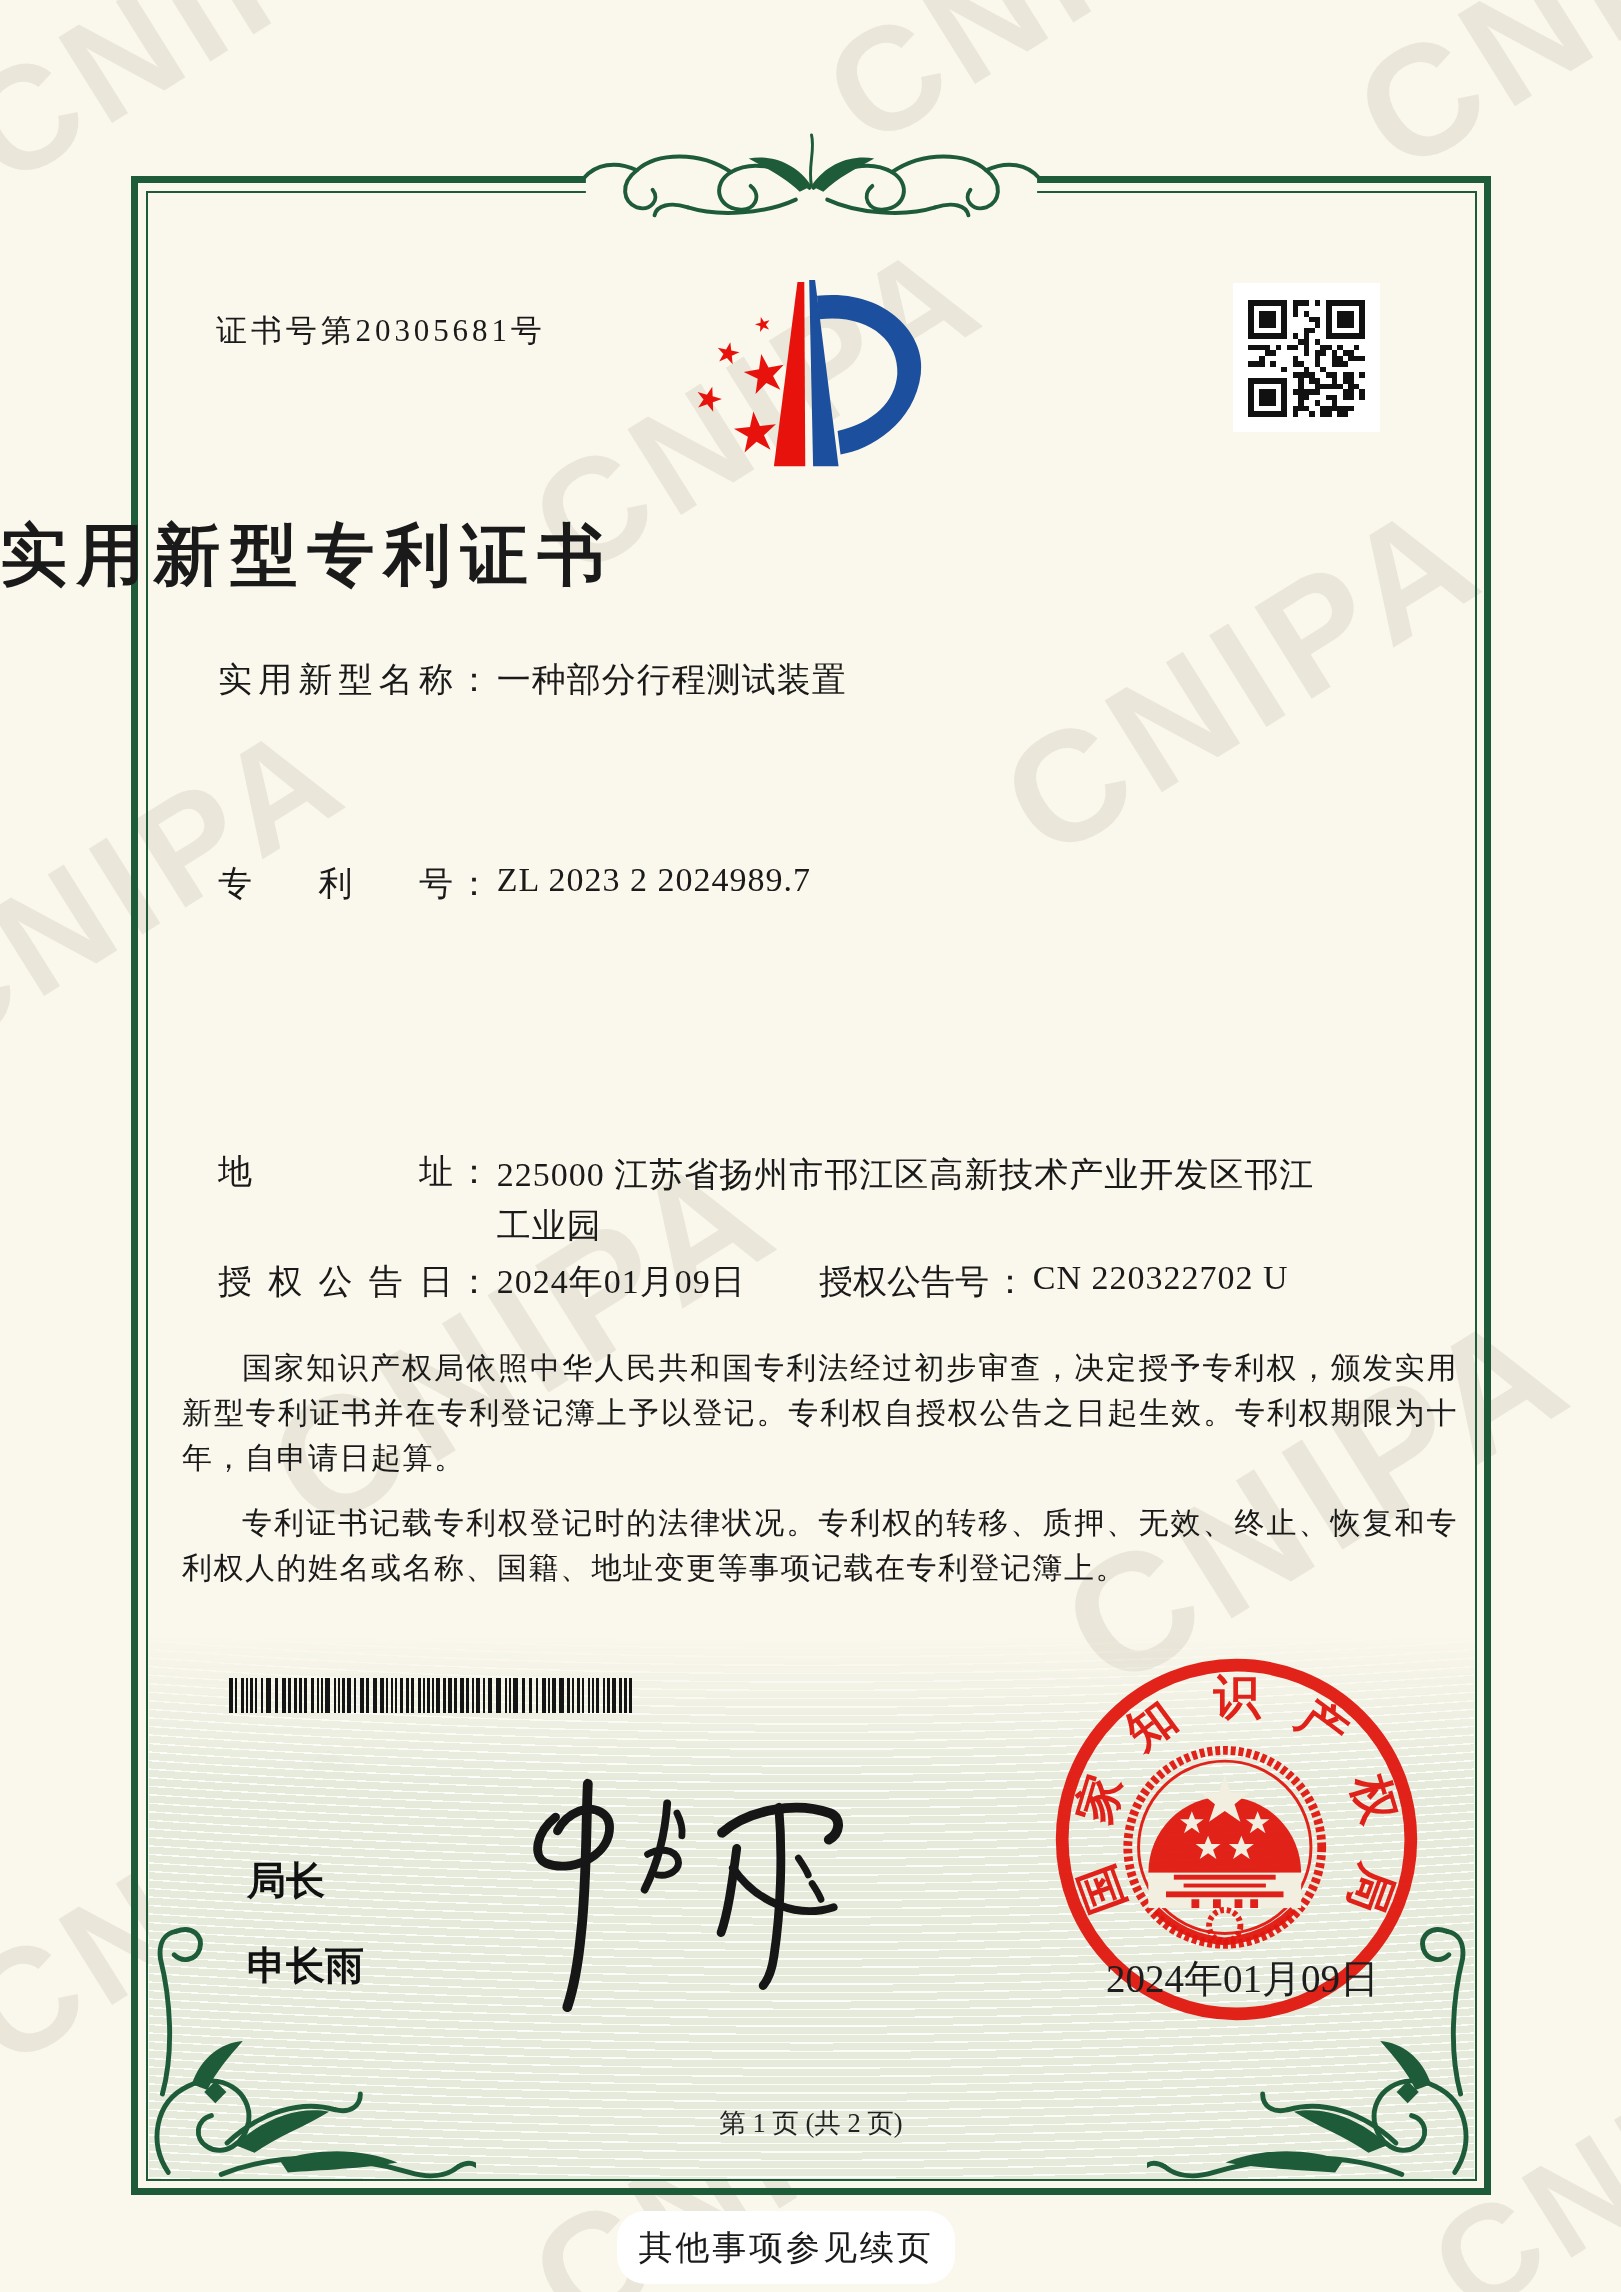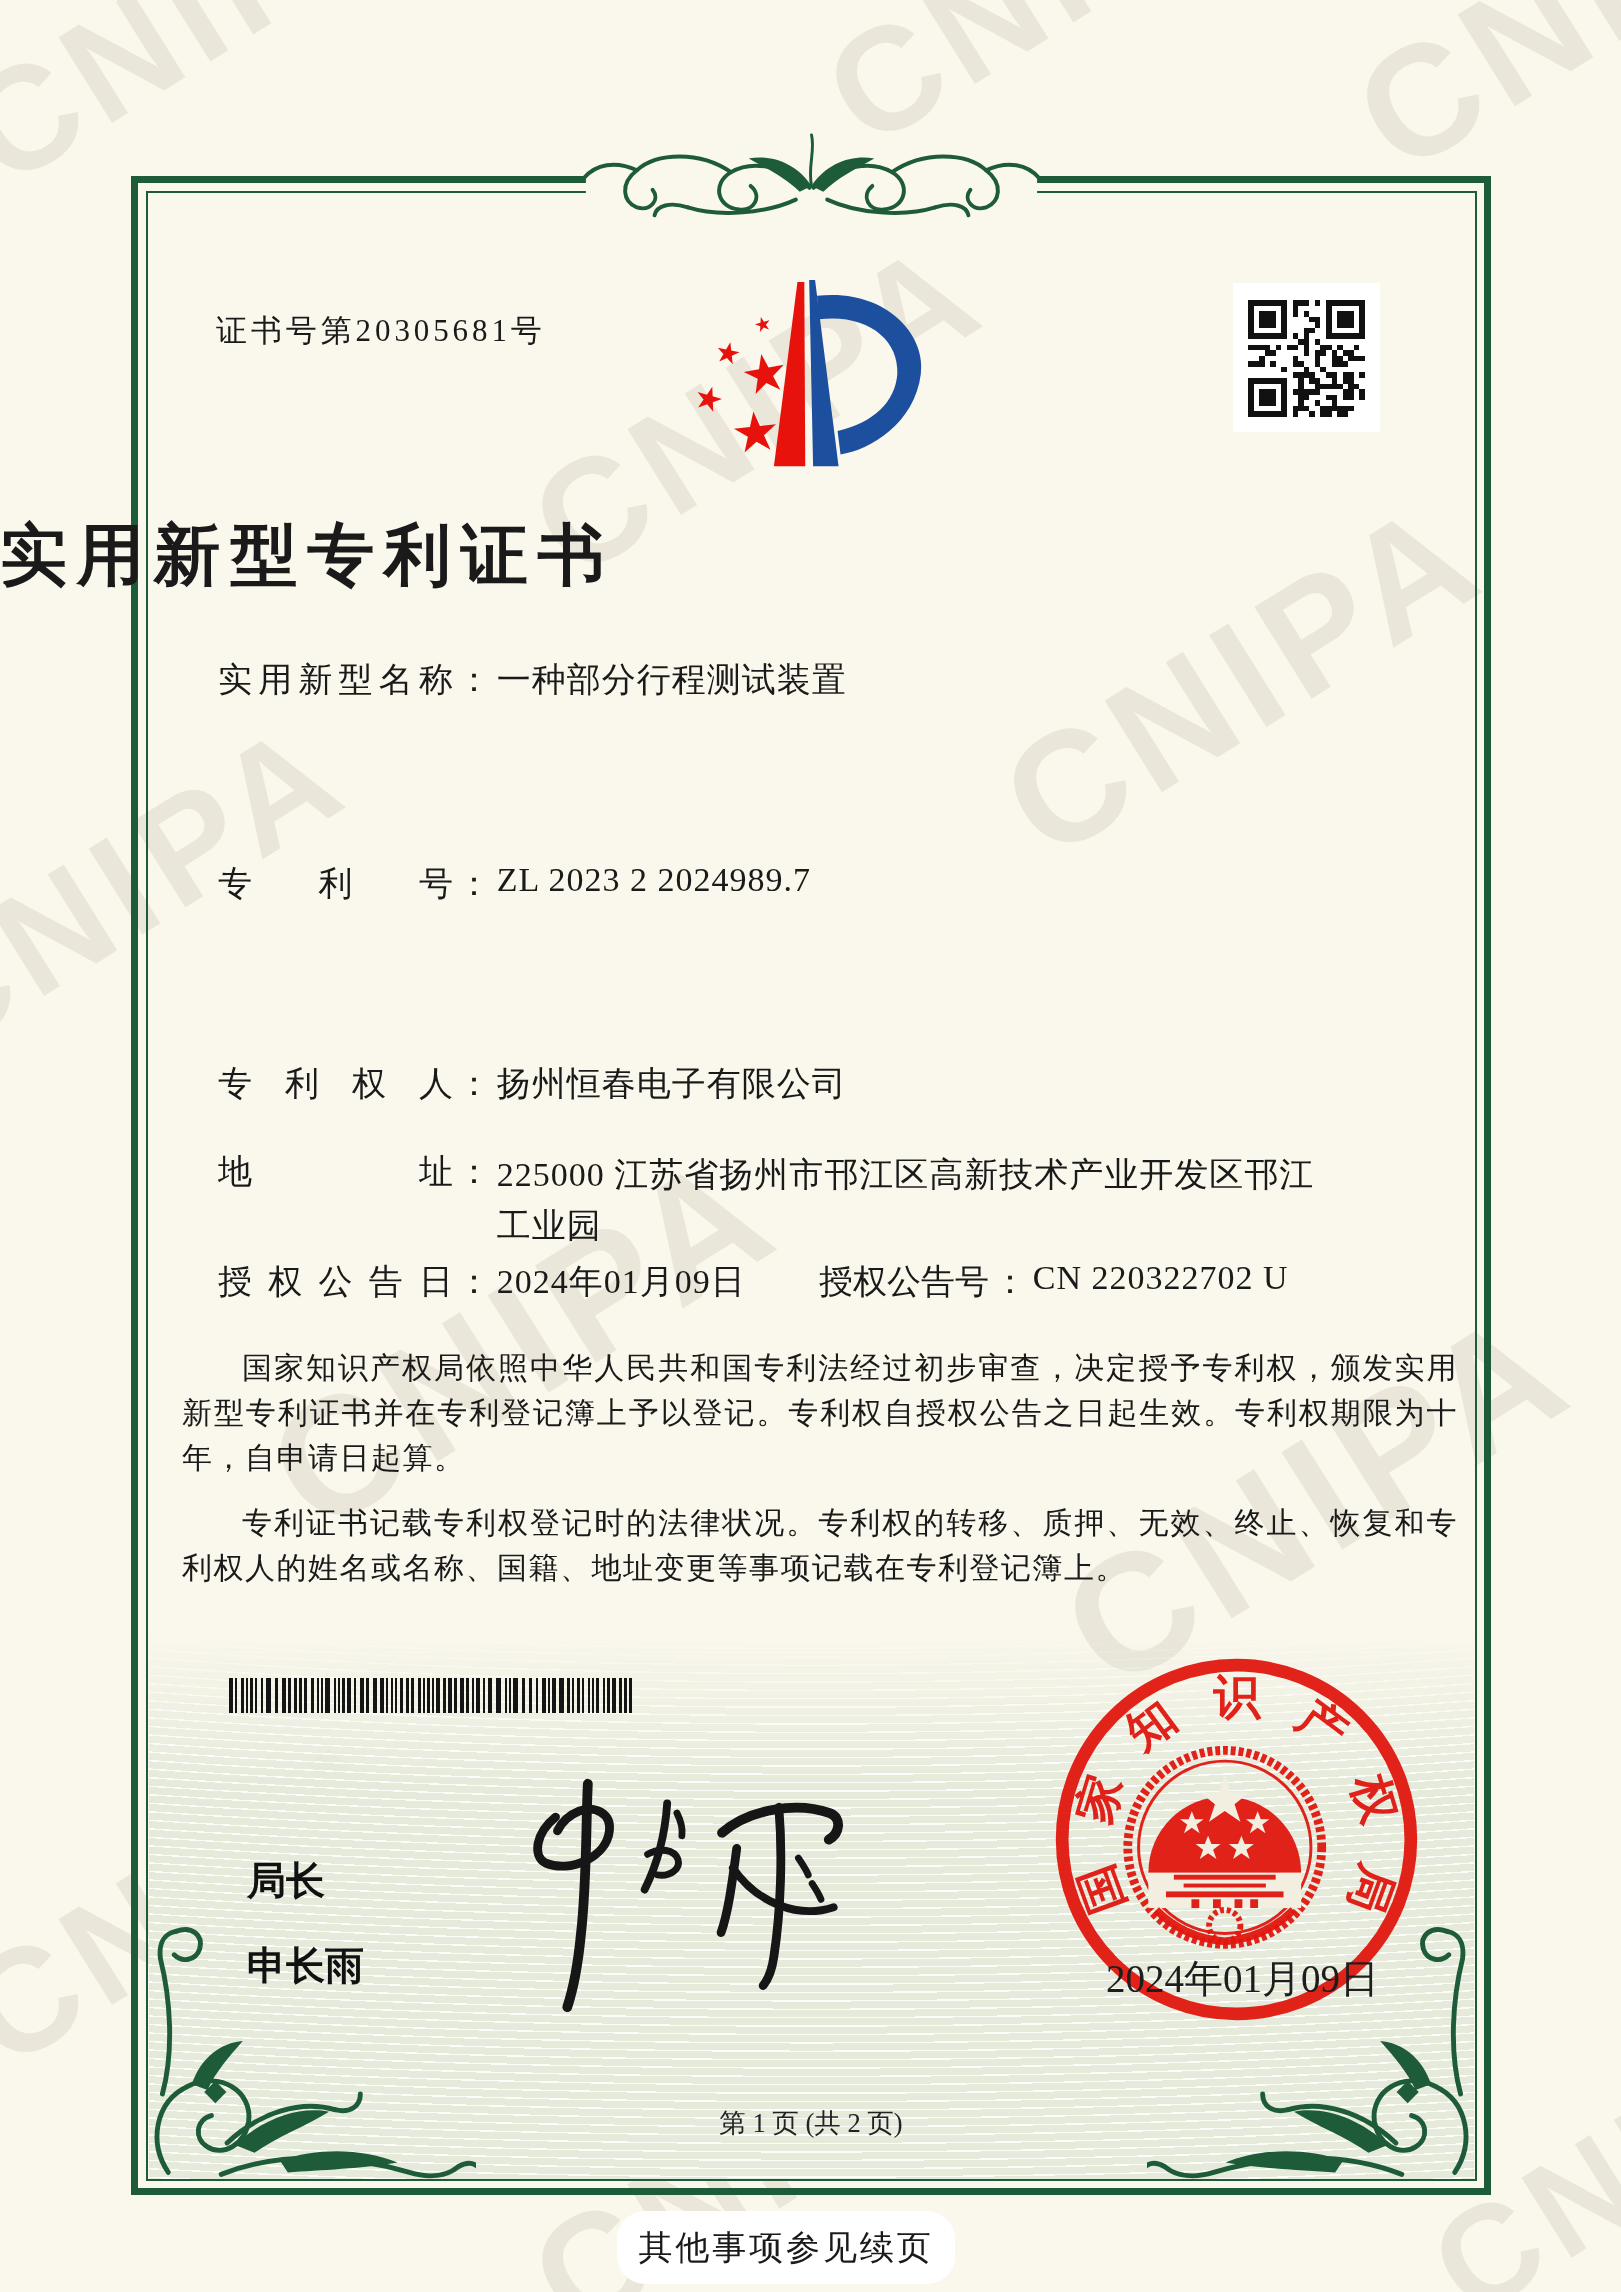--- a/index.html
+++ b/index.html
@@ -303,23 +303,20 @@
     </div>
 
   <div class="abs title">实用新型专利证书</div>
 
   <div class="row" style="top:657px;">
     <span class="flabel">实用新型名称</span><span class="fcolon">：</span><span class="fvalue">一种部分行程测试装置</span>
   </div>
   <div class="row" style="top:861px;">
     <span class="flabel">专利号</span><span class="fcolon">：</span><span class="fvalue">ZL 2023 2 2024989.7</span>
   </div>
-  <div class="row" style="top:1061px;">
-    <span class="flabel">专利权人</span><span class="fcolon">：</span><span class="fvalue">扬州恒春电子有限公司</span>
-  </div>
   <div class="row" style="top:1149px;">
     <span class="flabel">地址</span><span class="fcolon">：</span><span class="fvalue wrap">225000 江苏省扬州市邗江区高新技术产业开发区邗江
 工业园</span>
   </div>
   <div class="row" style="top:1259px;">
     <span class="flabel">授权公告日</span><span class="fcolon">：</span><span class="fvalue">2024年01月09日</span>
     <span class="grant2">
       <span class="flabel-plain">授权公告号</span><span class="fcolon">：</span><span class="fvalue">CN 220322702 U</span>
     </span>
   </div>

